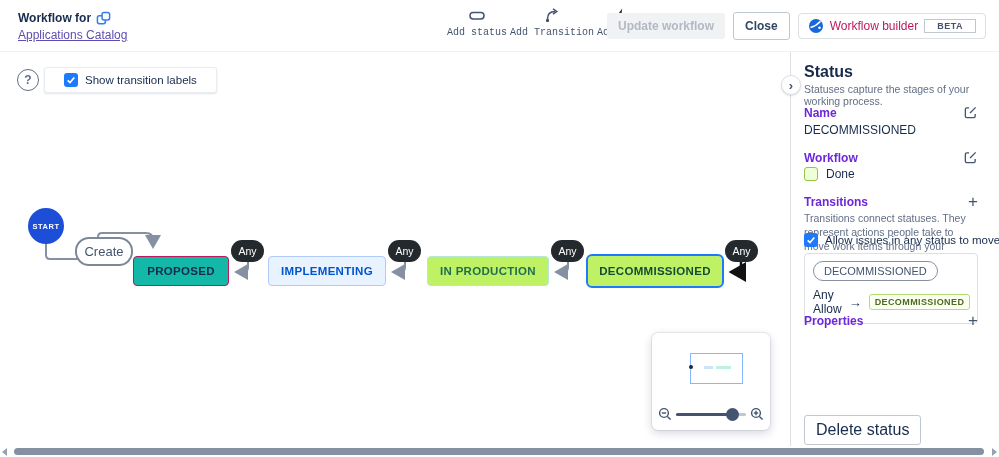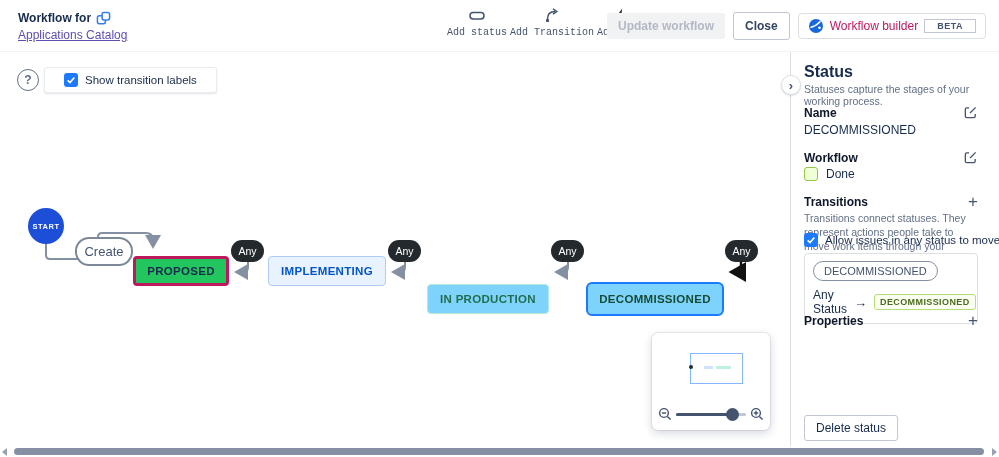--- a/index.html
+++ b/index.html
@@ -42,23 +42,23 @@
 
   .flow-svg { position:absolute; left:0; top:0; }
   .start-node { position:absolute; left:28px; top:156px; width:36px; height:36px; border-radius:50%;
     background:#1d4ed8; color:#fff; font-size:7.5px; font-weight:bold; letter-spacing:.5px;
     display:flex; align-items:center; justify-content:center; cursor:pointer; }
   .create-pill { position:absolute; left:75px; top:185px; width:58px; height:29px; background:#fff;
     border:2px solid #7D8998; border-radius:14px; color:#44546F; font-size:13px;
     display:flex; align-items:center; justify-content:center; cursor:pointer; }
   .node { position:absolute; top:204px; height:30px; border-radius:4px; display:flex; align-items:center;
     justify-content:center; font-size:11.5px; font-weight:bold; letter-spacing:.3px; cursor:pointer; }
-  .cat-todo { background:#22c55e; border:3px solid #be185d; color:#172B4D; }
+  .cat-todo { background:#14b8a6; border:1px solid #be185d; color:#172B4D; }
   .cat-inprogress { background:#E9F2FF; border:1px solid #AECBFA; color:#0055CC; }
-  .cat-done { background:#7dd3fc; border:1px solid #B5E8D5; color:#216E4E;margin-top:28px; }
+  .cat-done { background:#bef264; border:1px solid #B5E8D5; color:#216E4E; }
   .node.selected { border:2px solid #1D7AFC; border-radius:6px; top:202px; height:34px; color:#164B35; }
   .any-pill { position:absolute; top:188px; width:33px; height:22px; background:#24292E; color:#fff;
     border-radius:11px; font-size:10.5px; display:flex; align-items:center; justify-content:center;
     cursor:pointer; }
 
   
   .minimap { position:absolute; left:652px; top:281px; width:118px; height:97px; background:#fff;
     border-radius:6px; box-shadow:0 0 0 1px rgba(9,30,66,.08), 0 3px 10px rgba(9,30,66,.18); }
   .mm-viewport { position:absolute; left:38px; top:20px; width:53px; height:31px; background:#fff;
     border:1px solid #85B8FF; cursor:move; }
@@ -77,41 +77,41 @@
     border-left:1px solid #DCDFE4; }
   .collapse-btn { position:absolute; left:-10px; top:23px; width:20px; height:20px; border-radius:50%;
     background:#fff; border:1px solid #DCDFE4; box-shadow:0 1px 2px rgba(9,30,66,.15); color:#44546F;
     font-size:13px; font-weight:bold; display:flex; align-items:center; justify-content:center;
     cursor:pointer; z-index:3; }
   .sb { position:absolute; left:13px; right:21px; top:0; }
   .row { position:absolute; left:0; right:0; }
   .sb-title { font-size:16px; font-weight:bold; color:#172B4D; }
   .sb-sub { font-size:10.5px; color:#626F86; }
   .field-row { display:flex; justify-content:space-between; align-items:center; }
-  .field-label { font-size:12px; font-weight:bold; color:#0f172a;text-align:right; }
+  .field-label { font-size:12px; font-weight:bold; color:#6d28d9;text-align:right; }
   .field-value { font-size:12px; color:#172B4D; }
   .icon-btn { background:none; border:none; cursor:pointer; padding:0; height:16px; }
   .plus-btn { background:none; border:none; cursor:pointer; font-size:17px; line-height:14px;
     color:#44546F; font-family:"Liberation Sans", sans-serif; }
   .cat-square { width:14px; height:14px; border-radius:3px; background:#EFFFD6; border:1px solid #94C748;
     display:inline-block; }
   .done-row { display:flex; gap:8px; }
   .sb-desc { font-size:10.5px; color:#626F86; line-height:1.35; }
   .allow-row { display:flex; align-items:center; gap:7px; cursor:pointer; }
   .allow-row span { font-size:11.5px; color:#172B4D; white-space:nowrap; }
   .trans-card { border:1px solid #DCDFE4; border-radius:4px; padding:7px 8px; background:#fff; }
   .chip { display:inline-block; border:1px solid #8590A2; border-radius:12px; padding:3px 10px;
     font-size:11px; color:#44546F; background:#fff; cursor:pointer; }
   .any-status-row { display:flex; align-items:center; gap:7px; margin-top:7px; }
   .any-status-row .as-label { font-size:12px; color:#172B4D; }
   .as-arrow { font-size:13px; color:#172B4D; }
   .lozenge-done { font-size:9px; font-weight:bold; letter-spacing:.4px; color:#4C6B1F;
     border:1px solid #B3DF72; background:#FBFFF2; border-radius:3px; padding:2px 5px; }
   .delete-btn { position:absolute; left:13px; top:363px; background:#fff; border:1px solid #C1C7D0;
-    border-radius:3px; font-size:12px; color:#172B4D; padding:5px 11px; cursor:pointer;
+    border-radius:3px; font-size:16px; color:#172B4D; padding:5px 11px; cursor:pointer;
     font-family:"Liberation Sans", sans-serif; }
 
   
   .hscroll { position:absolute; left:0; bottom:0; width:999px; height:11px; background:#fff; }
   .h-thumb { position:absolute; left:14px; top:2px; width:970px; height:7px; border-radius:4px;
     background:#8590A2; cursor:grab; }
   .tri-left { position:absolute; left:2px; top:2px; width:0; height:0; border-top:4px solid transparent;
     border-bottom:4px solid transparent; border-right:5px solid #98A1B0; cursor:pointer; }
   .tri-right { position:absolute; right:2px; top:2px; width:0; height:0; border-top:4px solid transparent;
     border-bottom:4px solid transparent; border-left:5px solid #98A1B0; cursor:pointer; }
@@ -307,21 +307,21 @@
           <svg width="10" height="10" viewBox="0 0 12 12">
             <path d="M2 6.5 L4.8 9 L10 3" fill="none" stroke="#fff" stroke-width="2"></path>
           </svg>
         </div>
         <span>Allow issues in any status to move to this one</span>
       </div>
 
       <div class="row trans-card" style="top:201px;">
         <span class="chip">DECOMMISSIONED</span>
         <div class="any-status-row">
-          <span class="as-label">Any Status</span>
+          <span class="as-label">Any Allow</span>
           <span class="as-arrow">→</span>
           <span class="lozenge-done">DECOMMISSIONED</span>
         </div>
       </div>
 
       <div class="row field-row" style="top:262px;">
         <span class="field-label">Properties</span>
         <button class="plus-btn">
           <span>+</span>
         </button>

